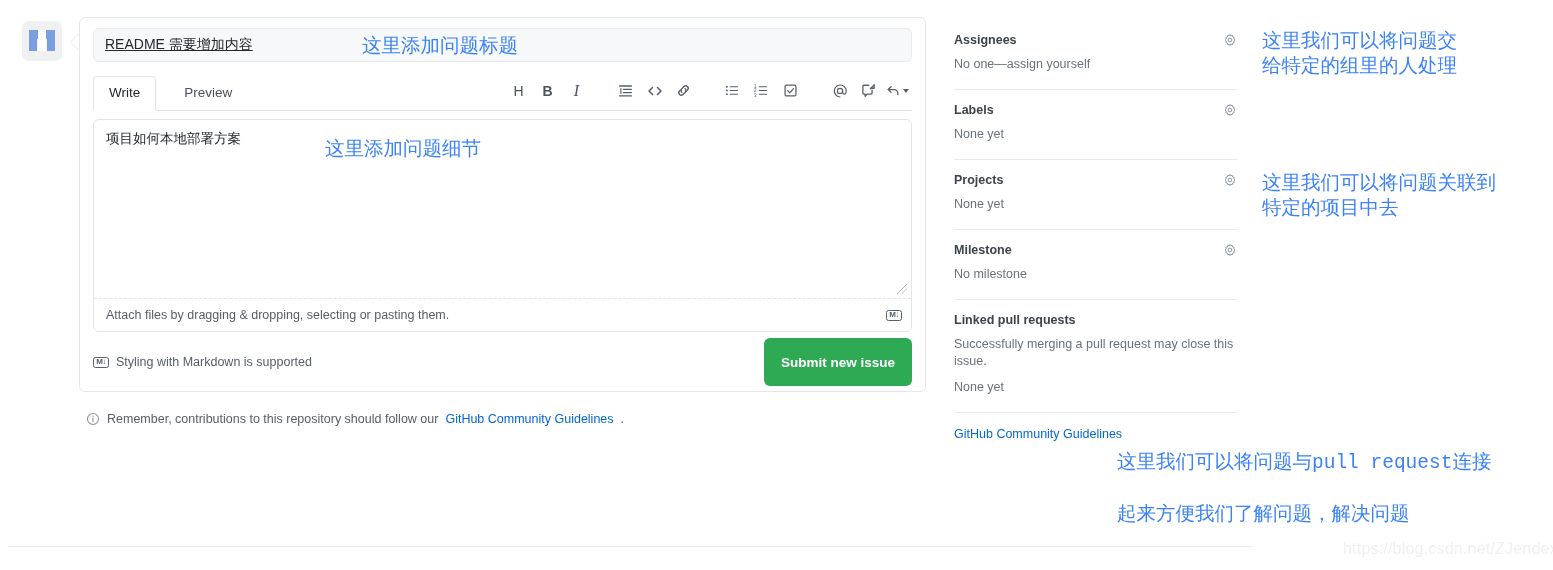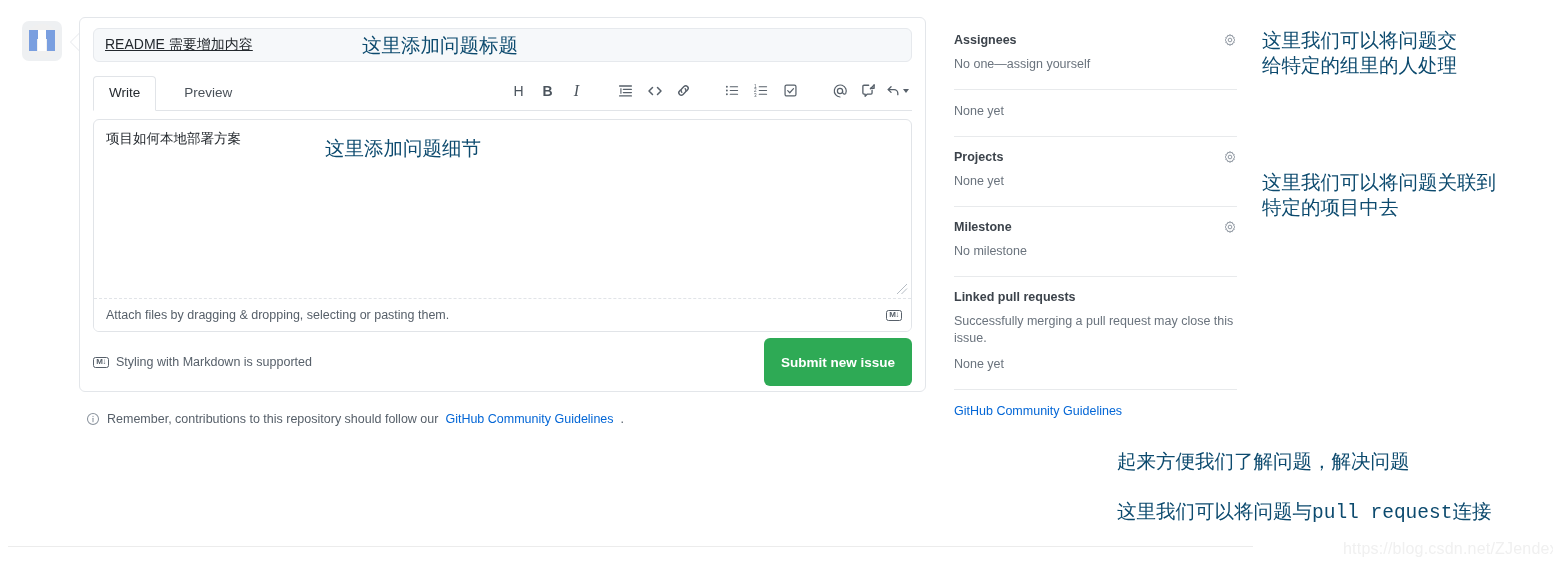--- a/index.html
+++ b/index.html
@@ -298,21 +298,21 @@
     line-height: 17px;
   }
   .side-val.link { color: #0366d6; cursor: pointer; }
 
   
   .anno {
     position: absolute;
     font-family: "Liberation Sans", sans-serif;
     font-size: 19.5px;
     line-height: 25px;
-    color: #0c4a6e;
+    color: #3b82f6;
     white-space: pre-line;
   }
   .anno-assignees { left: 1262px; top: 28px; }
   .anno-projects  { left: 1262px; top: 170px; }
   .anno-linked    { left: 1117px; top: 424px; }
   .mono { font-family: "Liberation Mono", monospace; }
 
   
   .bottom-rule {
     position: absolute;
@@ -489,20 +489,29 @@
         <svg width="14" height="14" viewBox="0 0 16 16" fill="none" stroke="currentColor" stroke-width="1.1">
           <circle cx="8" cy="8" r="2.1"></circle>
           <path d="M8 1.6l.8 1.6 1.8-.5.4 1.8 1.8.5-.5 1.8 1.3 1.2-1.3 1.2.5 1.8-1.8.5-.4 1.8-1.8-.5L8 14.4l-.8-1.6-1.8.5-.4-1.8-1.8-.5.5-1.8L2.4 8l1.3-1.2-.5-1.8 1.8-.5.4-1.8 1.8.5z" stroke-linejoin="round"></path>
         </svg>
       </span>
     </div>
     <div class="side-val">No one—assign yourself</div>
   </div>
 
   <div class="side-sec divided">
+    <div class="side-head">
+      <span>Labels</span>
+      <span class="gear">
+        <svg width="14" height="14" viewBox="0 0 16 16" fill="none" stroke="currentColor" stroke-width="1.1">
+          <circle cx="8" cy="8" r="2.1"></circle>
+          <path d="M8 1.6l.8 1.6 1.8-.5.4 1.8 1.8.5-.5 1.8 1.3 1.2-1.3 1.2.5 1.8-1.8.5-.4 1.8-1.8-.5L8 14.4l-.8-1.6-1.8.5-.4-1.8-1.8-.5.5-1.8L2.4 8l1.3-1.2-.5-1.8 1.8-.5.4-1.8 1.8.5z" stroke-linejoin="round"></path>
+        </svg>
+      </span>
+    </div>
     <div class="side-val">None yet</div>
   </div>
 
   <div class="side-sec divided">
     <div class="side-head">
       <span>Projects</span>
       <span class="gear">
         <svg width="14" height="14" viewBox="0 0 16 16" fill="none" stroke="currentColor" stroke-width="1.1">
           <circle cx="8" cy="8" r="2.1"></circle>
           <path d="M8 1.6l.8 1.6 1.8-.5.4 1.8 1.8.5-.5 1.8 1.3 1.2-1.3 1.2.5 1.8-1.8.5-.4 1.8-1.8-.5L8 14.4l-.8-1.6-1.8.5-.4-1.8-1.8-.5.5-1.8L2.4 8l1.3-1.2-.5-1.8 1.8-.5.4-1.8 1.8.5z" stroke-linejoin="round"></path>
@@ -539,18 +548,18 @@
 
 </div>
 
 <div class="anno" style="left:362px; top:33px;">这里添加问题标题</div>
 <div class="anno" style="left:325px; top:136px;">这里添加问题细节</div>
 <div class="anno anno-assignees">这里我们可以将问题交
 给特定的组里的人处理</div>
 <div class="anno anno-projects">这里我们可以将问题关联到
 特定的项目中去</div>
 <div class="anno anno-linked">
+  <div><span>这里我们可以将问题与</span><span class="mono">pull request</span><span>连接</span></div>
   <div>起来方便我们了解问题，解决问题</div>
-  <div><span>这里我们可以将问题与</span><span class="mono">pull request</span><span>连接</span></div>
 </div>
 
 <div class="bottom-rule"></div>
 <div class="watermark">https://blog.csdn.net/ZJendex</div>
 
 </body></html>

